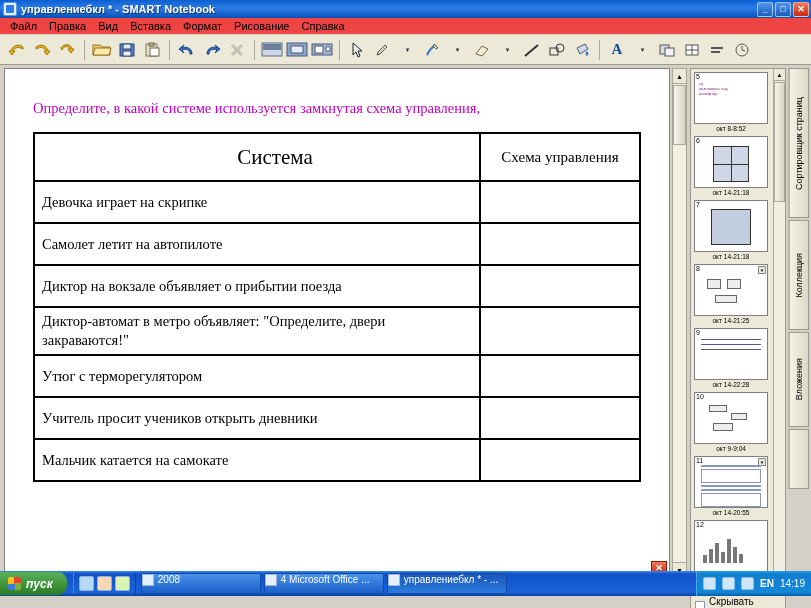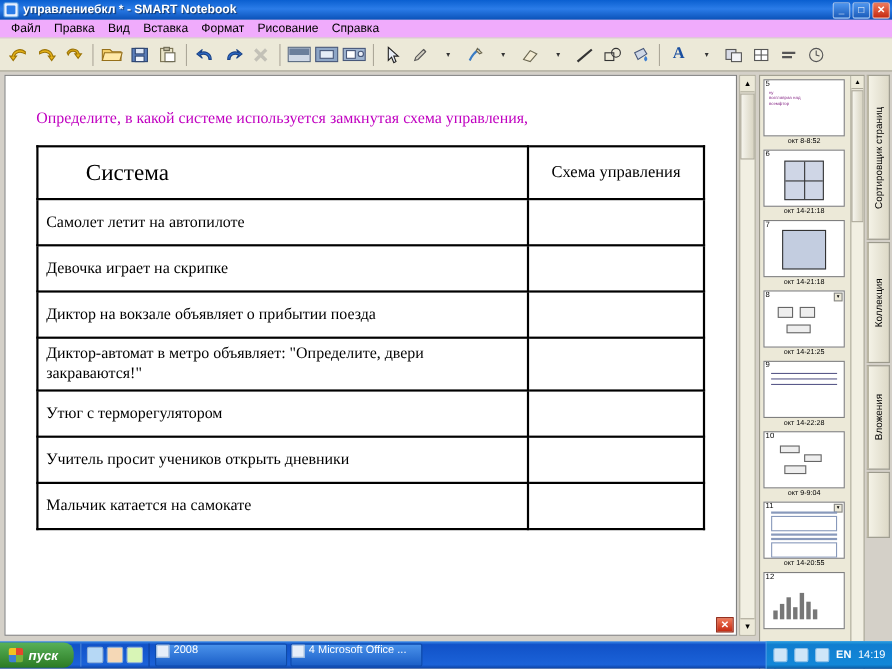--- a/index.html
+++ b/index.html
@@ -49,21 +49,21 @@
     display:flex; align-items:center; justify-content:center;
     font-size: 9px; font-weight: bold; color:#fff;
     background: linear-gradient(to bottom,#4e96ef,#1b5cba);
     line-height: 1;
   }
   .win-btn.close { background: linear-gradient(to bottom,#f07a5a,#c52a12); }
 
   
   .menubar {
     height: 17px;
-    background: #f0abfc;
+    background: #ef4444;
     display:flex; align-items:center;
     padding-left: 4px;
     border-bottom: 1px solid #d8d4c4;
   }
   .menubar .mi { padding: 1px 6px; font-size: 11px; color: #000; }
 
   
   .toolbar {
     height: 30px;
     background: #ece9d8;
@@ -119,21 +119,21 @@
   }
   table.systems th, table.systems td {
     border: 2px solid #000;
     padding: 4px 7px;
     vertical-align: middle;
     font-weight: normal;
     font-size: 14.5px;
     text-align: left;
   }
   table.systems th.h1 {
-    text-align: left;
+    text-align: center;
     font-size: 21px;
     height: 48px;
     padding-left: 43px;
   }
   table.systems th.h2 {
     text-align: center;
     font-size: 15px;
     line-height: 18px;
     width: 160px;
   }
@@ -261,21 +261,21 @@
     font-size: 9px;
     white-space: nowrap;
   }
   .rtab.t1 { height: 150px; }
   .rtab.t2 { height: 110px; }
   .rtab.t3 { height: 95px; }
   .rtab.t4 { height: 60px; }
 
   
   .taskbar {
-    position:absolute; left:0; right:0; bottom:0; height:25px;
+    position:absolute; left:0; right:0; bottom:12px; height:25px;
     background: linear-gradient(to bottom,#3a8ae8 0%,#1152c8 12%,#1b62d8 85%,#0b3f9e 100%);
     display:flex; align-items:center;
   }
   .start {
     height: 23px; margin: 1px 6px 1px 0;
     padding: 0 14px 0 8px;
     background: linear-gradient(to bottom,#58b158,#2c7b24);
     border-radius: 0 9px 9px 0;
     color: #fff; font-weight: bold; font-size: 12px;
     display:flex; align-items:center; gap:5px;
@@ -497,25 +497,25 @@
         <div>Определите, в какой системе используется замкнутая схема управления,</div>
       </div>
 
       <table class="systems">
         <tbody>
             <tr>
           <th class="h1">Система</th>
           <th class="h2">Схема управления</th>
         </tr>
         <tr>
-          <td class="sys">Самолет летит на автопилоте</td>
+          <td class="sys">Девочка играет на скрипке</td>
           <td class="scheme"></td>
         </tr>
         <tr>
-          <td class="sys">Девочка играет на скрипке</td>
+          <td class="sys">Самолет летит на автопилоте</td>
           <td class="scheme"></td>
         </tr>
         <tr>
           <td class="sys">Диктор на вокзале объявляет о прибытии поезда</td>
           <td class="scheme"></td>
         </tr>
         <tr>
           <td class="sys two">Диктор-автомат в метро объявляет: "Определите, двери закраваются!"</td>
           <td class="scheme"></td>
         </tr>
@@ -681,20 +681,24 @@
   </div>
   <div class="tasks">
     <div class="task">
       <span class="ti"></span>
       <span>2008</span>
     </div>
     <div class="task">
       <span class="ti"></span>
       <span>4 Microsoft Office ...</span>
     </div>
+    <div class="task active">
+      <span class="ti"></span>
+      <span>управлениебкл * - ...</span>
+    </div>
   </div>
   <div class="tray">
     <span class="ic"></span>
     <span class="ic"></span>
     <span class="ic"></span>
     <span class="lang">EN</span>
     <span>14:19</span>
   </div>
 </div>
 

